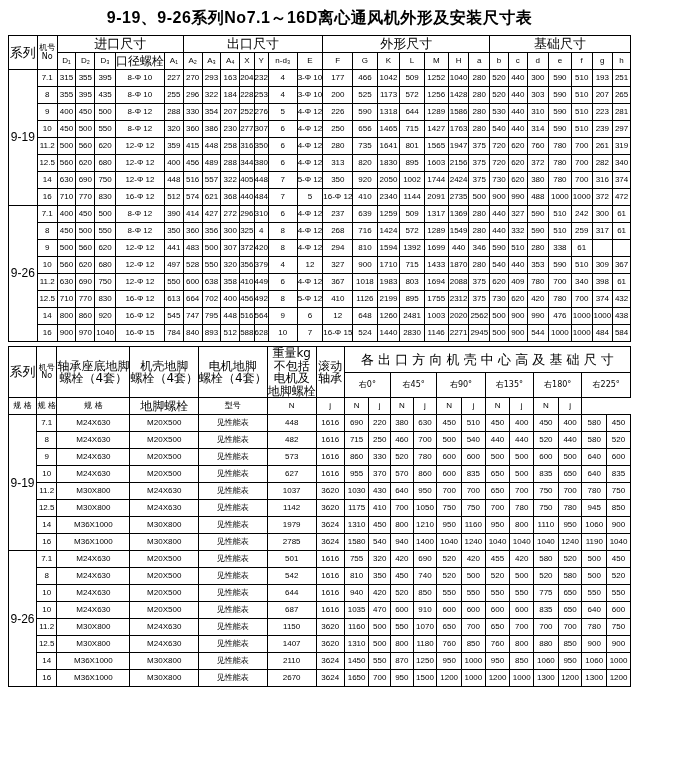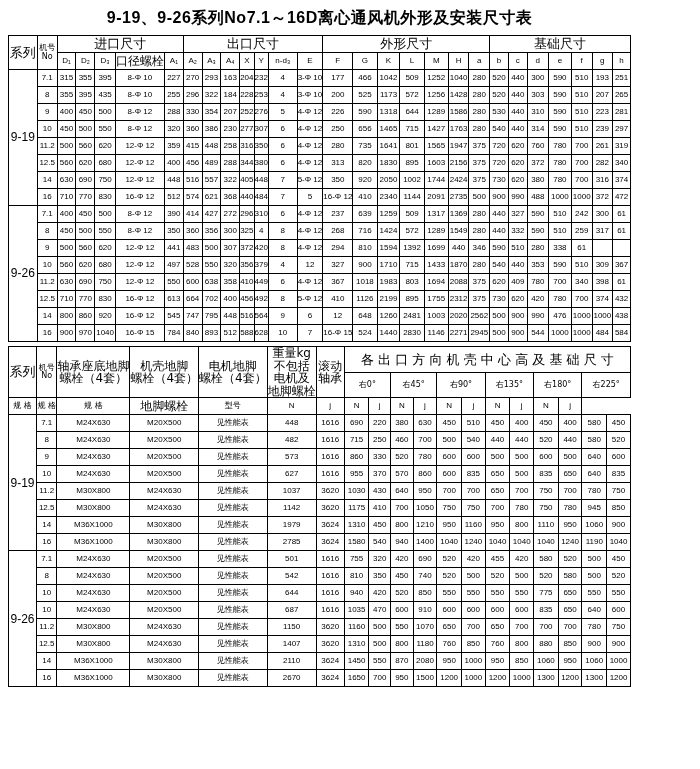--- a/index.html
+++ b/index.html
@@ -960,21 +960,21 @@
           <tr class="rowh">
             <td>14</td>
             <td>M36X1000</td>
             <td>M30X800</td>
             <td class="cn">见性能表</td>
             <td>2110</td>
             <td>3624</td>
             <td>1450</td>
             <td>550</td>
             <td>870</td>
-            <td>2080</td>
+            <td>1250</td>
             <td>950</td>
             <td>1000</td>
             <td>950</td>
             <td>850</td>
             <td>1060</td>
             <td>950</td>
             <td>1060</td>
             <td>1000</td>
           </tr>
           <tr class="rowh">

